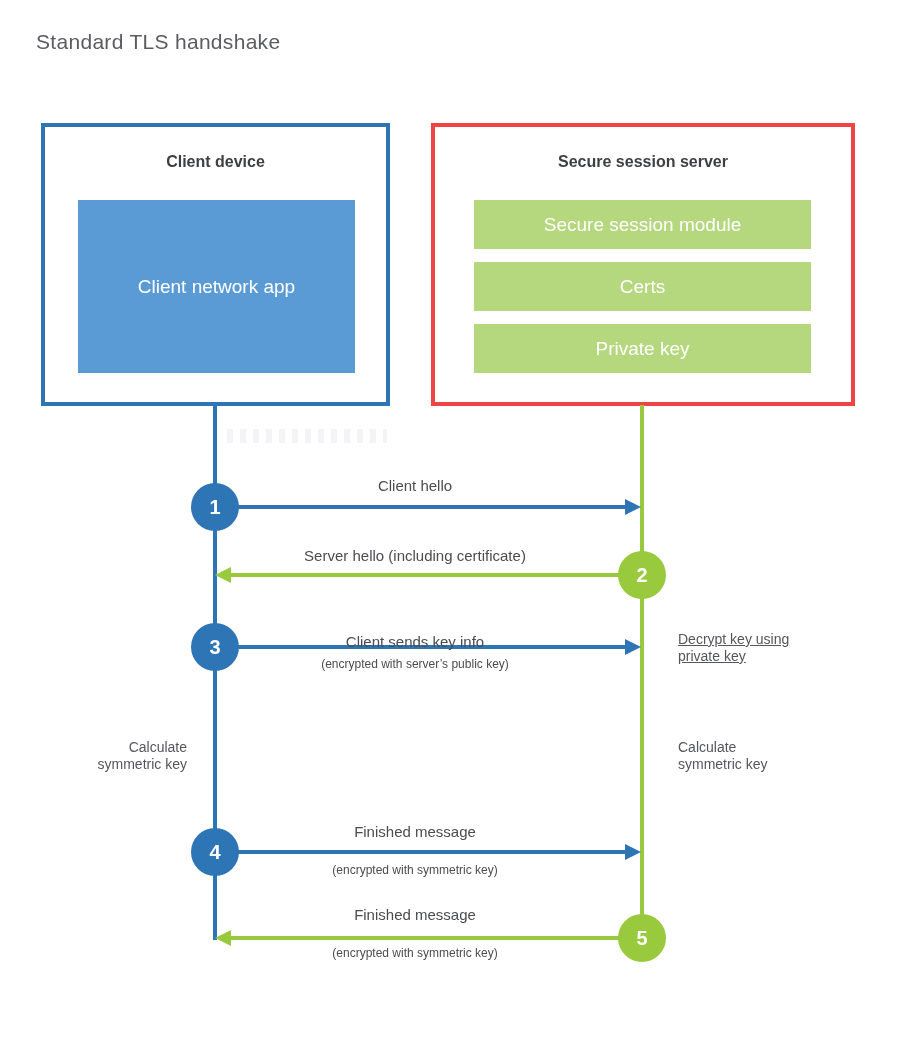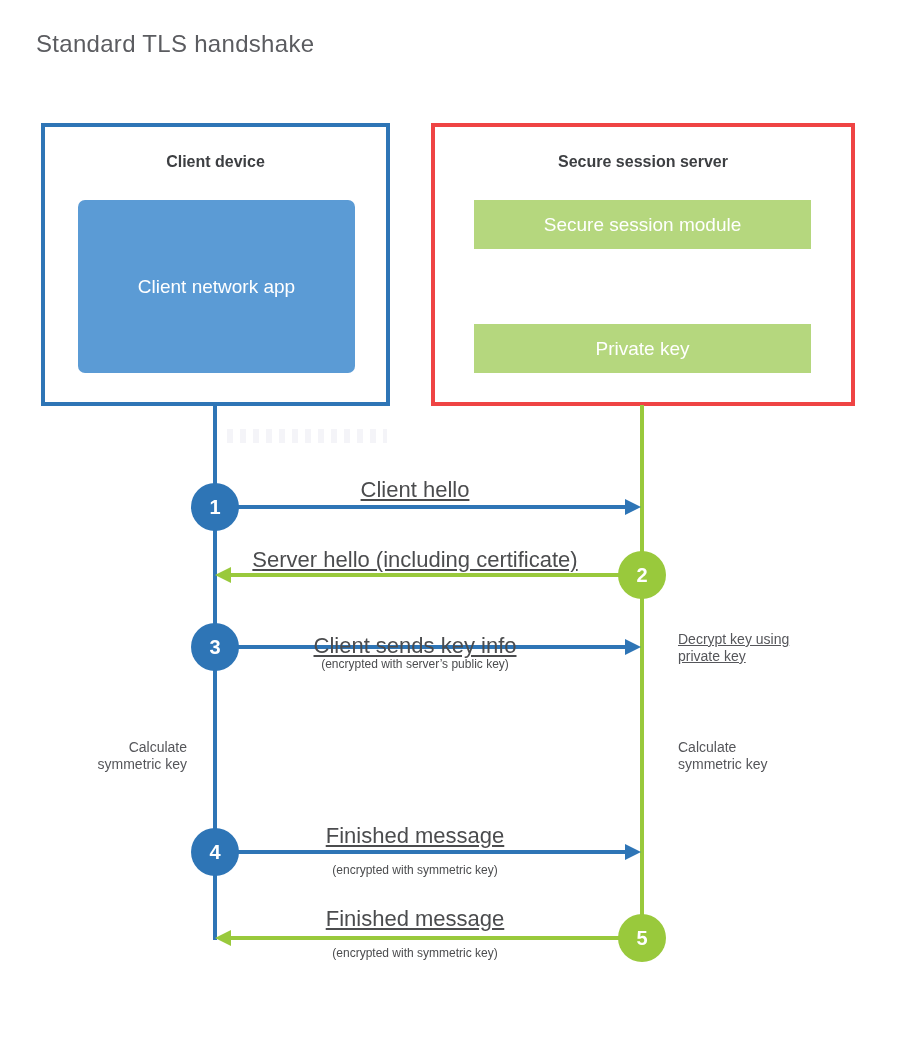--- a/index.html
+++ b/index.html
@@ -9,21 +9,21 @@
     position: relative;
     width: 900px;
     height: 1058px;
     background: #ffffff;
     overflow: hidden;
   }
   .page-title {
     position: absolute;
     left: 36px;
     top: 30px;
-    font-size: 24px;
+    font-size: 21px;
     font-weight: 300;
     letter-spacing: 0.3px;
     color: #5b5c60;
   }
   
   .actor-box {
     position: absolute;
     top: 123px;
     height: 283px;
     background: #ffffff;
@@ -45,21 +45,20 @@
     width: 277px; height: 173px;
     background: #5b9bd5;
     display: flex;
     align-items: center;
     justify-content: center;
     text-align: center;
     color: #ffffff;
     font-size: 19px;
     line-height: 28px;
     padding: 0 40px;
-    border-radius: 7px;
   }
   .server-bar {
     position: absolute;
     left: 39px;
     width: 337px; height: 49px;
     background: #b5d77e;
     display: flex;
     align-items: center;
     justify-content: center;
     color: #ffffff;
@@ -98,23 +97,22 @@
     font-size: 20px;
     font-weight: bold;
   }
   .step-blue  { background: #2e75b6; }
   .step-green { background: #99c93c; }
   
   .msg-label {
     position: absolute;
     left: 200px; width: 430px;
     text-align: center;
-    font-size: 22px;
+    font-size: 15px;
     color: #4b4c4e;
-    text-decoration: underline;
   }
   .msg-sub {
     position: absolute;
     left: 200px; width: 430px;
     text-align: center;
     font-size: 12px;
     color: #4b4c4e;
   }
   
   .side-note {
@@ -134,20 +132,21 @@
   <div class="page-title">Standard TLS handshake</div>
 
   <div class="actor-box client-box">
     <div class="actor-title">Client device</div>
     <div class="client-app">Client network app</div>
   </div>
 
   <div class="actor-box server-box">
     <div class="actor-title">Secure session server</div>
     <div class="server-bar bar-0">Secure session module</div>
+    <div class="server-bar bar-1">Certs</div>
     <div class="server-bar bar-2">Private key</div>
   </div>
 
   <div class="lifeline lifeline-client"></div>
   <div class="lifeline lifeline-server"></div>
 
   <div class="faint-artifact"></div>
 
   <div class="hline blue" style="left:215px; top:505px; width:411px;"></div>
   <div class="tri tri-right" style="left:625px; top:499px;"></div>

